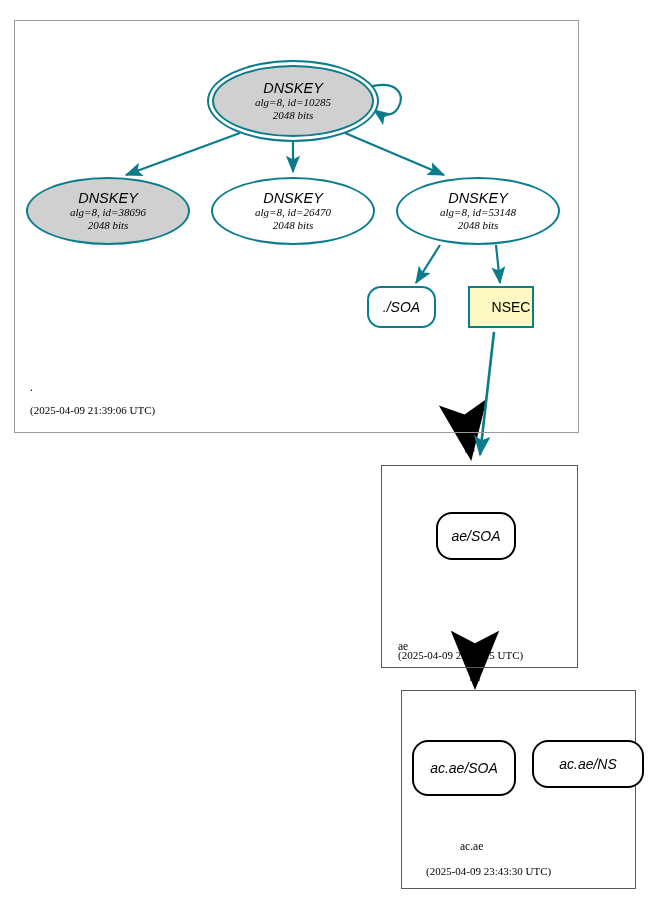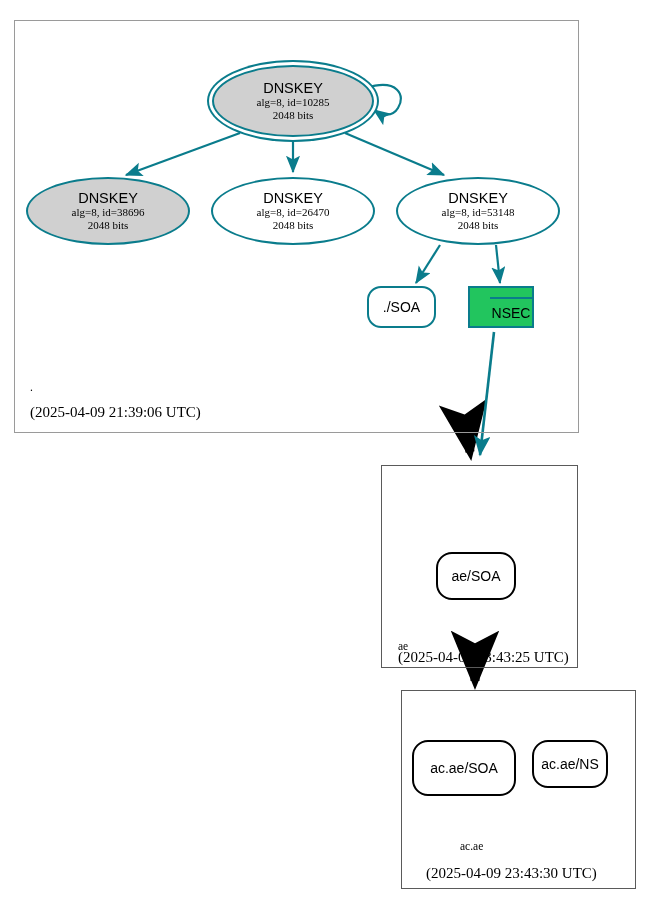--- a/index.html
+++ b/index.html
@@ -50,33 +50,34 @@
   .zone-caption {
     position: absolute;
     font-family: "Liberation Serif", serif;
     color: #000000;
     white-space: nowrap;
   }
   .zone-name {
     font-size: 11.5px;
   }
   .zone-time {
-    font-size: 15px;
+    font-size: 11px;
   }
   
   .node {
     position: absolute;
     box-sizing: border-box;
     display: flex;
     flex-direction: column;
     align-items: center;
     justify-content: center;
     text-align: center;
     color: #000000;
     background: #ffffff;
+    font-style: italic;
   }
   .ellipse {
     border-radius: 50%;
     border: 2px solid #0a7c8c;
   }
   .ellipse.secure-ksk {
     background: #d0d0d0;
     box-shadow: 0 0 0 3px #ffffff, 0 0 0 5px #0a7c8c;
   }
   .ellipse.secure-fill {
@@ -100,23 +101,22 @@
     font-size: 14px;
   }
   .rrset.black {
     border: 2.5px solid #000000;
     border-radius: 16px;
   }
   .nsec-box {
     position: absolute;
     box-sizing: border-box;
     border: 2.5px solid #0a7c8c;
-    background: #22c55e;
+    background: #fef9c3;
     display: flex;
-    flex-direction: column;
     padding-left: 20px;
   }
   .nsec-top {
     height: 9px;
     border-bottom: 2.5px solid #0a7c8c;
     flex: none;
   }
   .nsec-body {
     flex: 1;
     display: flex;
@@ -211,27 +211,27 @@
 
 <div class="nsec-box" style="left:468px; top:286px; width:66px; height:42px;">
   <div class="nsec-top"></div>
   <div class="nsec-body">NSEC</div>
 </div>
 
 <div class="zone-box" id="zone-ae"></div>
 <div class="zone-caption zone-name" style="left:398px; top:640px;">ae</div>
 <div class="zone-caption zone-time" style="left:398px; top:633px;margin-top:16px;">(2025-04-09 23:43:25 UTC)</div>
 
-<div class="node rrset black" style="left:436px; top:512px; width:80px; height:48px;margin-top:40px;">
+<div class="node rrset black" style="left:436px; top:512px; width:80px; height:48px;">
   <div>ae/SOA</div>
 </div>
 
 <div class="zone-box" id="zone-acae"></div>
 <div class="zone-caption zone-name" style="left:418px; top:840px;margin-left:42px;">ac.ae</div>
 <div class="zone-caption zone-time" style="left:418px; top:865px;margin-left:8px;">(2025-04-09 23:43:30 UTC)</div>
 
 <div class="node rrset black" style="left:412px; top:740px; width:104px; height:56px;">
   <div>ac.ae/SOA</div>
 </div>
 
-<div class="node rrset black" style="left:532px; top:740px; width:76px; height:48px;">
+<div class="node rrset black" style="left:532px; top:740px; width:112px; height:48px;">
   <div>ac.ae/NS</div>
 </div>
 
 </body></html>

